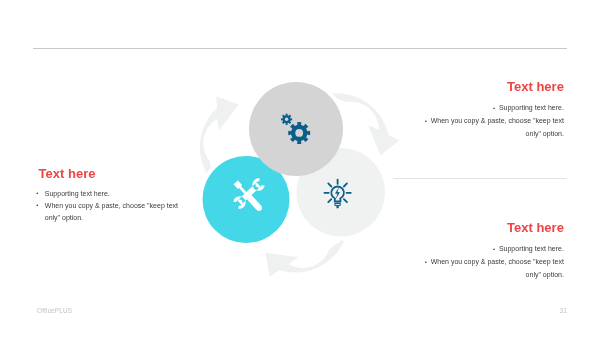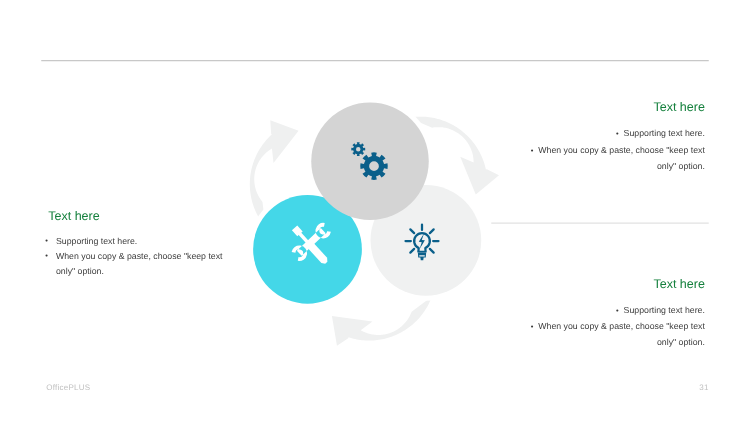--- a/index.html
+++ b/index.html
@@ -6,21 +6,21 @@
   body{width:600px;height:337px;overflow:hidden;
        font-family:"Liberation Sans",sans-serif;
        -webkit-font-smoothing:antialiased;}
   #slide{position:relative;width:600px;height:337px;background:#ffffff;}
 
   .rule{position:absolute;background:#c8c8c8;height:1px;}
   #top-rule{left:33px;top:48px;width:534px;}
   #mid-rule{left:393px;top:178px;width:174px;background:#e2e2e2;}
 
   .tb{position:absolute;}
-  .tb .title{font-weight:normal;font-size:10px;color:#15803d;line-height:12.2px;
+  .tb .title{font-weight:bold;font-size:13px;color:#ef4444;line-height:12.2px;
              letter-spacing:0px;white-space:nowrap;}
   .tb .lines{font-size:7px;color:#3b3b3b;line-height:11.9px;}
   .tb .li{position:relative;}
   .tb .li .bul{position:absolute;font-size:6px;}
 
   
   #block-left{left:38.6px;top:168.2px;text-align:left;width:140px;}
   #block-left .lines{margin-top:7.5px;}
   #block-left .li{padding-left:6.2px;}
   #block-left .li .bul{left:-2.3px;top:0px;}

